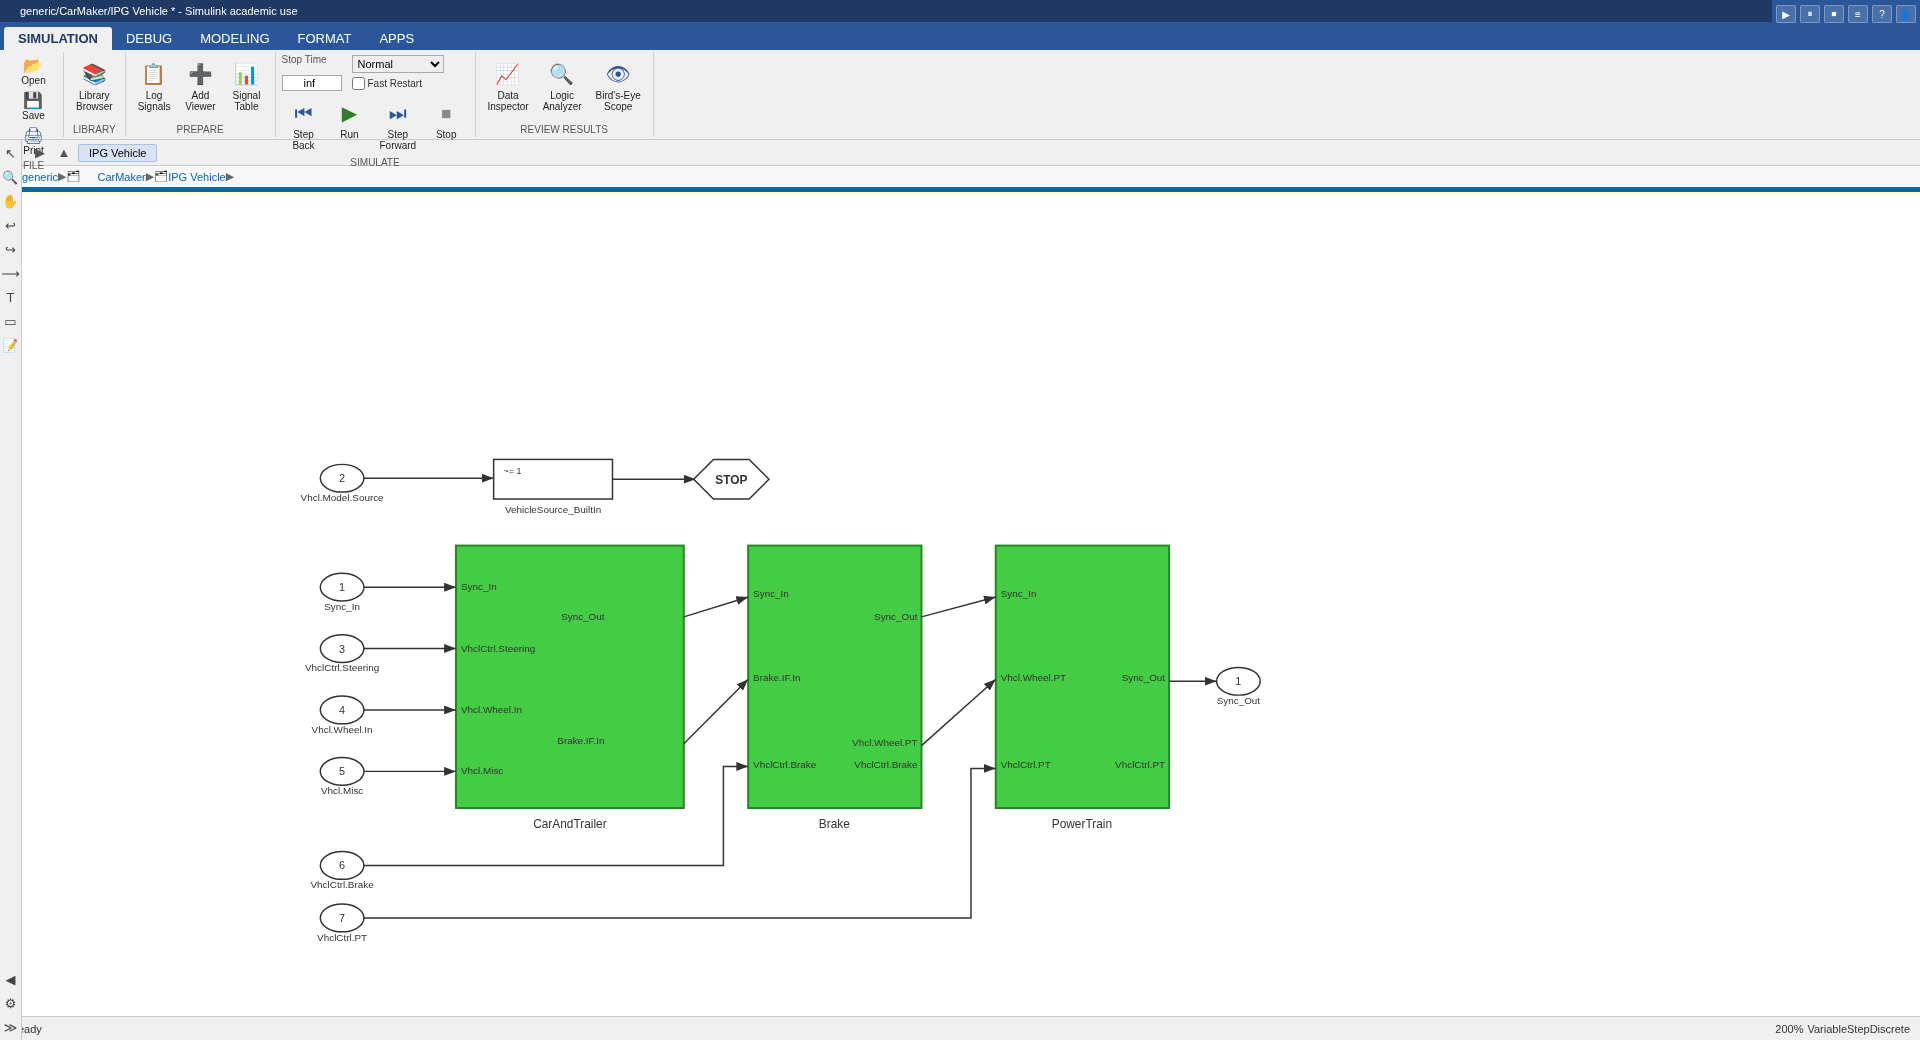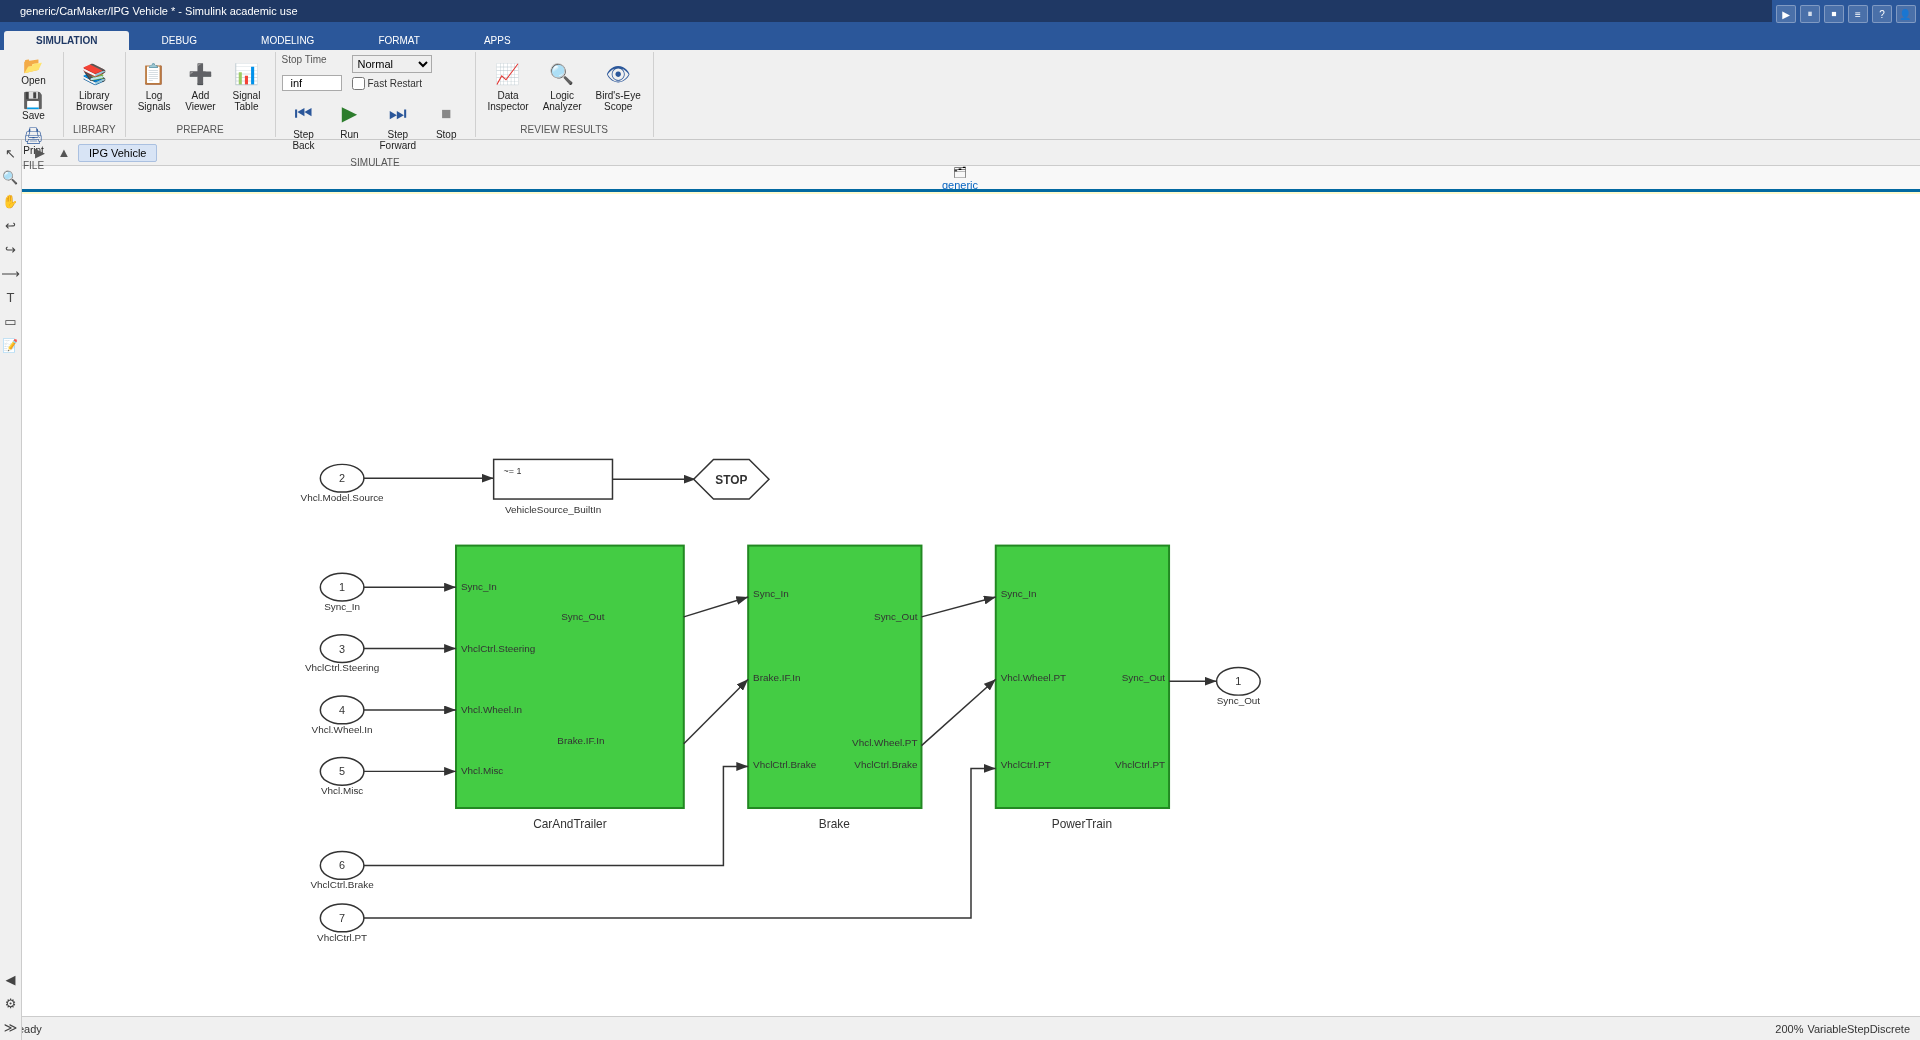--- a/index.html
+++ b/index.html
@@ -21,22 +21,22 @@
 
     
     #ribbon-tabs {
       background: #2b579a;
       display: flex;
       height: 28px;
       align-items: flex-end;
       padding-left: 4px;
     }
     .ribbon-tab {
-      padding: 4px 32px;
-      font-size: 10px;
+      padding: 4px 14px;
+      font-size: 13px;
       color: white;
       cursor: pointer;
       border-radius: 3px 3px 0 0;
       text-transform: uppercase;
     }
     .ribbon-tab.active {
       background: #f0f0f0;
       color: #1f3864;
       font-weight: bold;
     }
@@ -111,30 +111,30 @@
 
     
     .stop-time-row {
       display: flex;
       flex-direction: column;
       gap: 2px;
     }
     .stop-time-label { font-size: 10px; color: #555; }
     .stop-time-input {
       border: 1px solid #aaa;
-      padding: 1px 8px;
+      padding: 1px 21px;
       width: 60px;
       font-size: 11px;
       margin-top: 8px;
     }
     .normal-select {
       border: 1px solid #aaa;
       padding: 1px;
       font-size: 11px;
-      width: 80px;
+      width: 92px;
     }
 
     
     #left-sidebar {
       position: absolute;
       left: 0;
       top: 140px;
       width: 22px;
       display: flex;
       flex-direction: column;
@@ -153,28 +153,27 @@
       align-items: center;
       justify-content: center;
       font-size: 13px;
       cursor: pointer;
       color: #444;
     }
 
     
     #breadcrumb-bar {
       background: #f8f8f8;
-      border-bottom: 3px solid #0369a1;
+      border-bottom: 5px solid #0369a1;
       height: 26px;
       display: flex;
       align-items: center;
       padding: 0 8px;
       font-size: 11px;
       gap: 0;
-      flex-direction: column;
     }
     .breadcrumb-arrow { color: #666; }
 
     
     #notification-bar {
       background: #fffacd;
       border-bottom: 1px solid #e0d080;
       height: 28px;
       display: flex;
       align-items: center;

